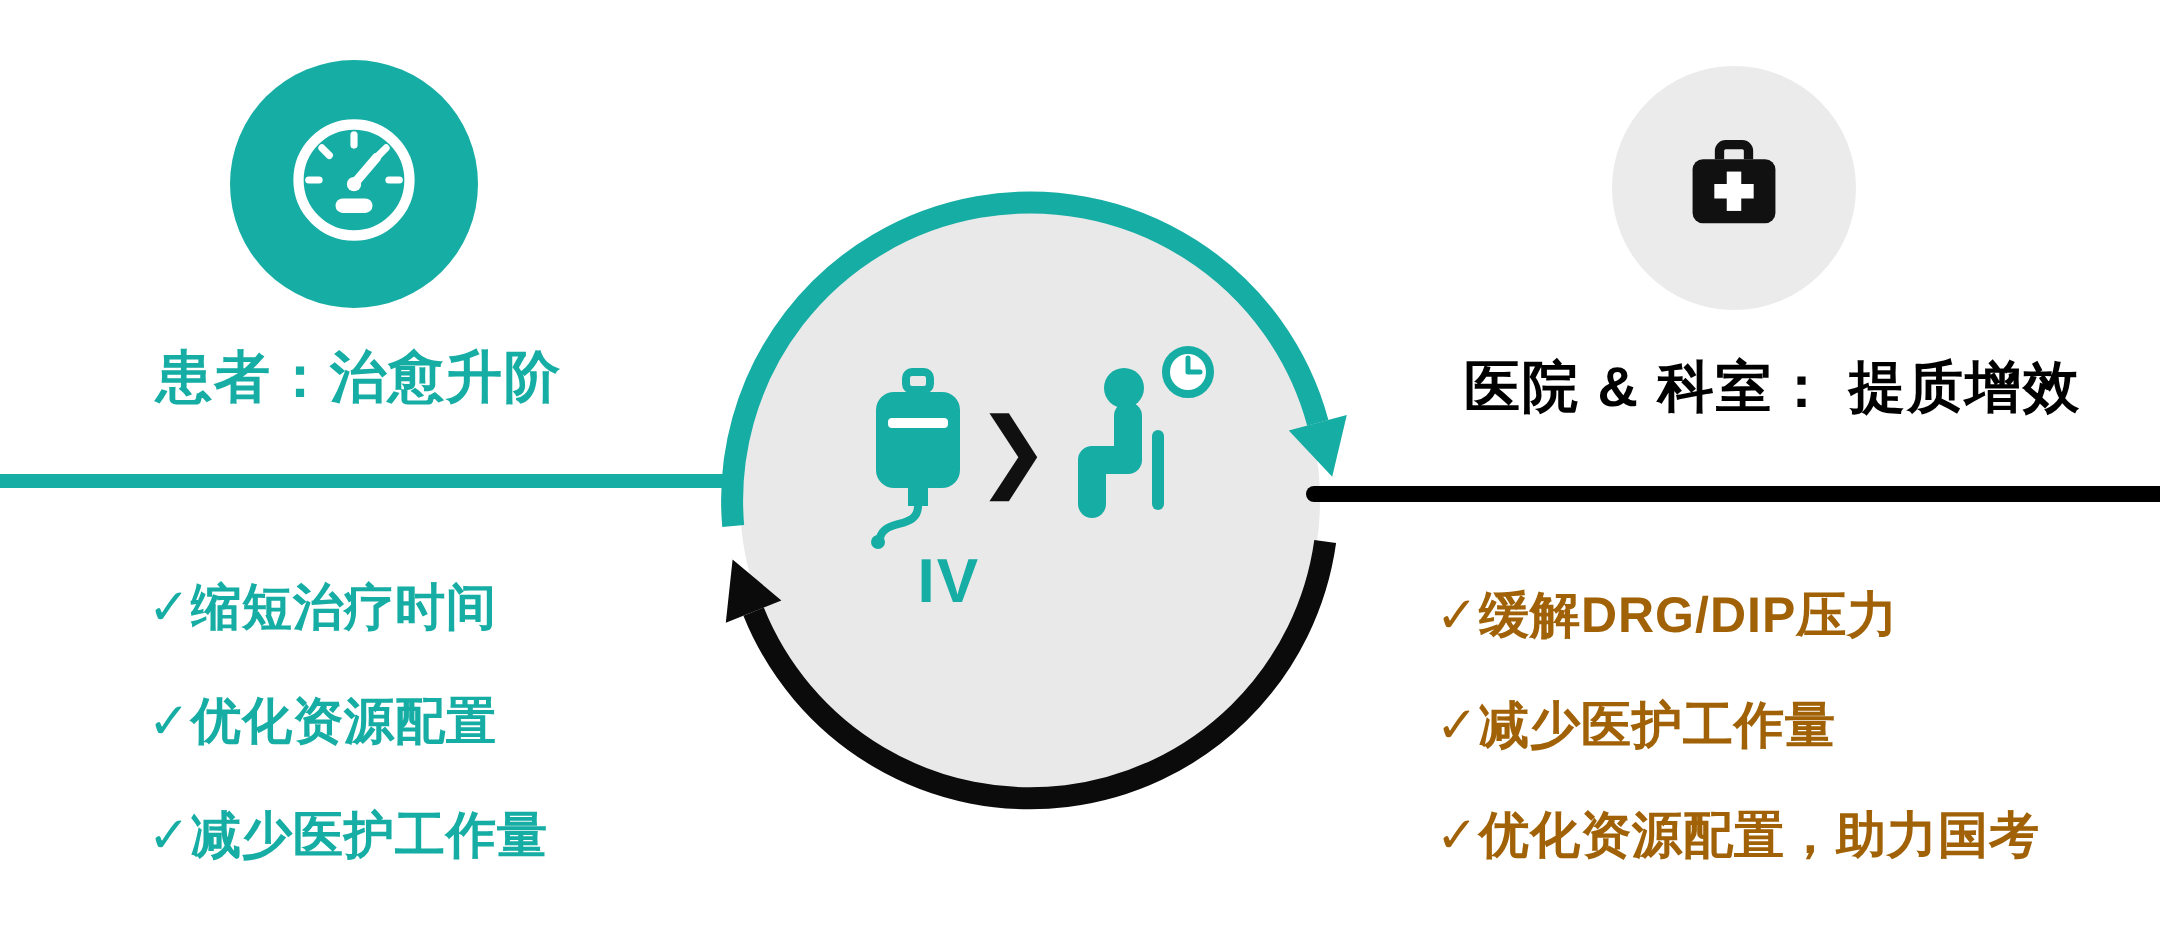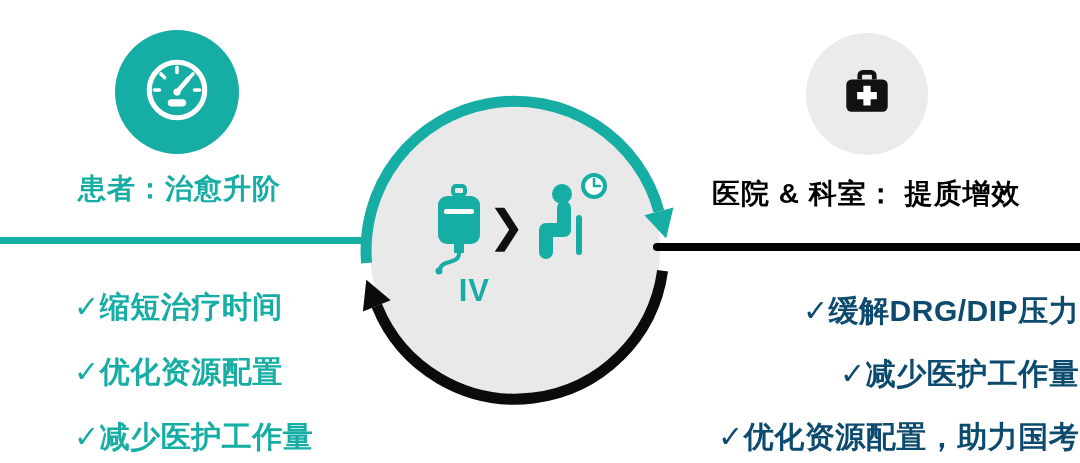--- a/index.html
+++ b/index.html
@@ -6,30 +6,30 @@
   html,body { background:#ffffff; }
   body { font-family:"Liberation Sans","DejaVu Sans",sans-serif; }
   .canvas { position:relative; width:1080px; height:463px; background:#ffffff; overflow:hidden; }
 
   .badge { position:absolute; border-radius:50%; display:flex; align-items:center; justify-content:center; }
   .badge-left  { left:115px; top:30px; width:124px; height:124px; background:#16ada4; }
   .badge-right { left:806px; top:33px; width:122px; height:122px; background:#ebebeb; }
 
   .title { position:absolute; font-weight:bold; font-size:28px; letter-spacing:1px; white-space:nowrap; }
   .title-left  { left:78px;  top:170px; color:#16ada4; }
-  .title-right { left:712px; top:175px; color:#000000; }
+  .title-right { left:732px; top:175px; color:#000000; }
 
   .hline { position:absolute; }
   .hline-teal  { left:0px;   top:237px; width:376px; height:7px; background:#16ada4; border-radius:0 4px 4px 0; }
   .hline-black { left:653px; top:243px; width:427px; height:8px; background:#000000; border-radius:4px 0 0 4px; }
 
   .bullets { position:absolute; display:flex; flex-direction:column; }
   .bullets-left  { left:74px;  top:287px; gap:24px; color:#16ada4; }
-  .bullets-right { left:718px; top:291px; gap:22px; color:#0c4a6e;align-items:flex-end; }
-  .bullet { font-weight:bold; font-size:30px; white-space:nowrap; letter-spacing:0.5px; }
+  .bullets-right { left:718px; top:291px; gap:22px; color:#a16207; }
+  .bullet { font-weight:bold; font-size:25px; white-space:nowrap; letter-spacing:0.5px; }
 
   .cycle-svg { position:absolute; left:355px; top:90px; width:320px; height:320px; }
 
   .icon-abs { position:absolute; display:block; }
   .iv-icon  { left:428px; top:183px; }
   .sc-icon  { left:528px; top:172px; }
   .chev { position:absolute; left:488px; top:204px; font-size:44px; font-weight:bold; color:#101010; line-height:1; }
 
   .cycle-label { position:absolute; font-weight:bold; font-size:31px; color:#16ada4; text-align:right; letter-spacing:1px; }
   .iv-label { left:428px; top:273px; width:62px; }

